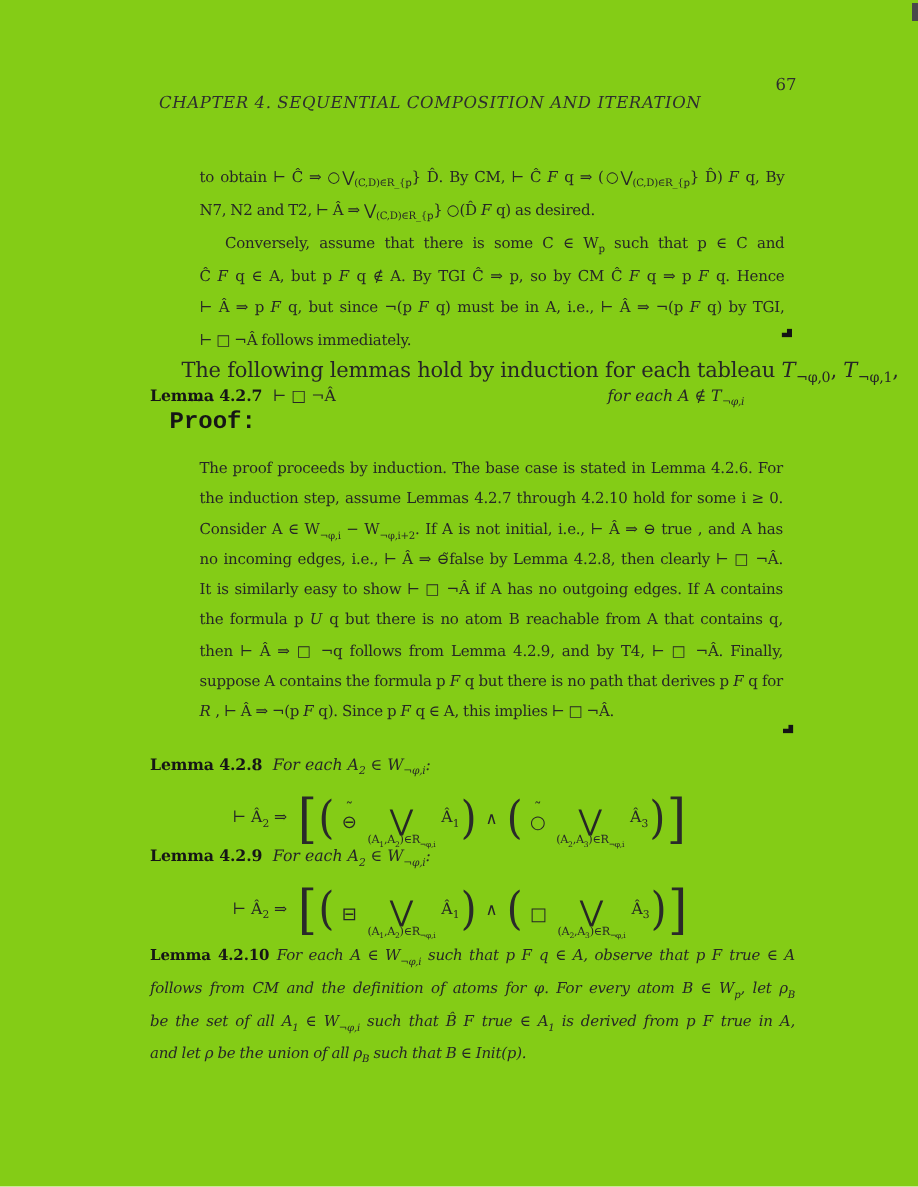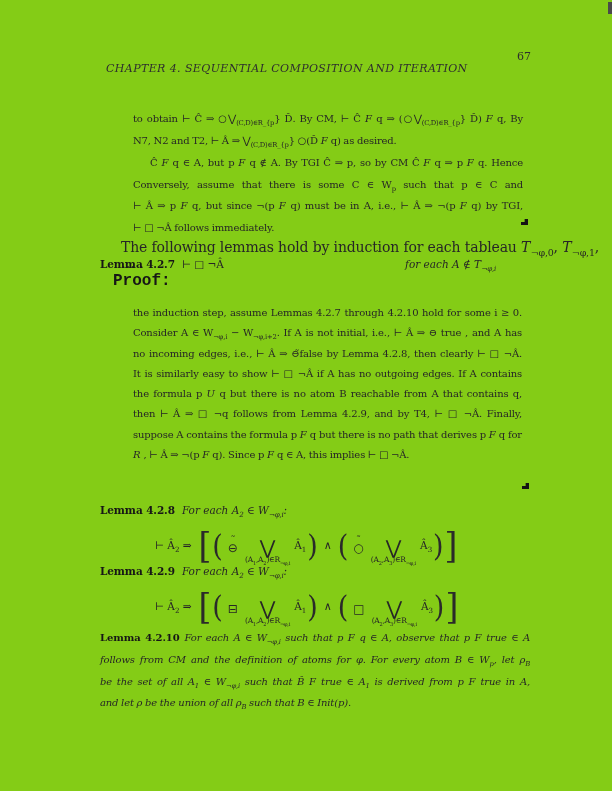--- a/index.html
+++ b/index.html
@@ -52,36 +52,37 @@
 
   <div class="chap">CHAPTER 4.   SEQUENTIAL COMPOSITION AND ITERATION</div>
   <div class="pageno">67</div>
 
   <div class="block p1">
       <div class="tline">to obtain ⊢ Ĉ ⇒ ○⋁<sub>(C,D)∈R_{p</sub>} D̂.  By CM, ⊢ Ĉ <span class="scr">F</span> q ⇒ (○⋁<sub>(C,D)∈R_{p</sub>} D̂) <span class="scr">F</span> q, By</div>
       <div class="tline lastline">N7, N2 and T2, ⊢ Â ⇒ ⋁<sub>(C,D)∈R_{p</sub>} ○(D̂ <span class="scr">F</span> q) as desired.</div>
     </div>
 
   <div class="block p2 indent-first">
+      <div class="tline">Conversely, assume that there is some C ∈ W<sub>p</sub> such that p ∈ C and</div>
       <div class="tline">Ĉ <span class="scr">F</span> q ∈ A, but p <span class="scr">F</span> q ∉ A.  By TGI Ĉ ⇒ p, so by CM Ĉ <span class="scr">F</span> q ⇒ p <span class="scr">F</span> q.  Hence</div>
-      <div class="tline">Conversely, assume that there is some C ∈ W<sub>p</sub> such that p ∈ C and</div>
       <div class="tline">⊢ Â ⇒ p <span class="scr">F</span> q, but since ¬(p <span class="scr">F</span> q) must be in A, i.e., ⊢ Â ⇒ ¬(p <span class="scr">F</span> q) by TGI,</div>
       <div class="tline lastline">⊢ □ ¬Â follows immediately.</div>
     </div>
   <div class="qed" style="left:521px;top:219px;"></div>
 
   <div class="intro">The following lemmas hold by induction for each tableau <span class="scr">T</span><sub>¬φ,0</sub>, <span class="scr">T</span><sub>¬φ,1</sub>, … .</div>
 
   <div class="lemma-row" style="top:258px;">
     <span class="lemma-label">Lemma 4.2.7</span><span class="lemma-stmt">⊢ □ ¬Â</span>
     <span class="cond">for each A ∉ <span class="scr">T</span><sub>¬φ,i</sub></span>
   </div>
 
   <div class="proof-label">Proof:</div>
   <div class="block proof-body">
+      <div class="tline">The proof proceeds by induction.  The base case is stated in Lemma 4.2.6.  For</div>
       <div class="tline">the induction step, assume Lemmas 4.2.7 through 4.2.10 hold for some i ≥ 0.</div>
       <div class="tline">Consider A ∈ W<sub>¬φ,i</sub> − W<sub>¬φ,i+2</sub>.  If A is not initial, i.e., ⊢ Â ⇒ ⊖ true , and A has</div>
       <div class="tline">no incoming edges, i.e., ⊢ Â ⇒ ⊖̃false  by Lemma 4.2.8, then clearly ⊢ □ ¬Â.</div>
       <div class="tline">It is similarly easy to show ⊢ □ ¬Â if A has no outgoing edges.  If A contains</div>
       <div class="tline">the formula p <span class="scr">U</span> q but there is no atom B reachable from A that contains q,</div>
       <div class="tline">then ⊢ Â ⇒ □ ¬q follows from Lemma 4.2.9, and by T4, ⊢ □ ¬Â.  Finally,</div>
       <div class="tline">suppose A contains the formula p <span class="scr">F</span> q but there is no path that derives p <span class="scr">F</span> q for</div>
       <div class="tline lastline"><span class="scr">R</span> , ⊢ Â ⇒ ¬(p <span class="scr">F</span> q).  Since p <span class="scr">F</span> q ∈ A, this implies ⊢ □ ¬Â.</div>
     </div>
   <div class="qed" style="left:522px;top:483px;"></div>

